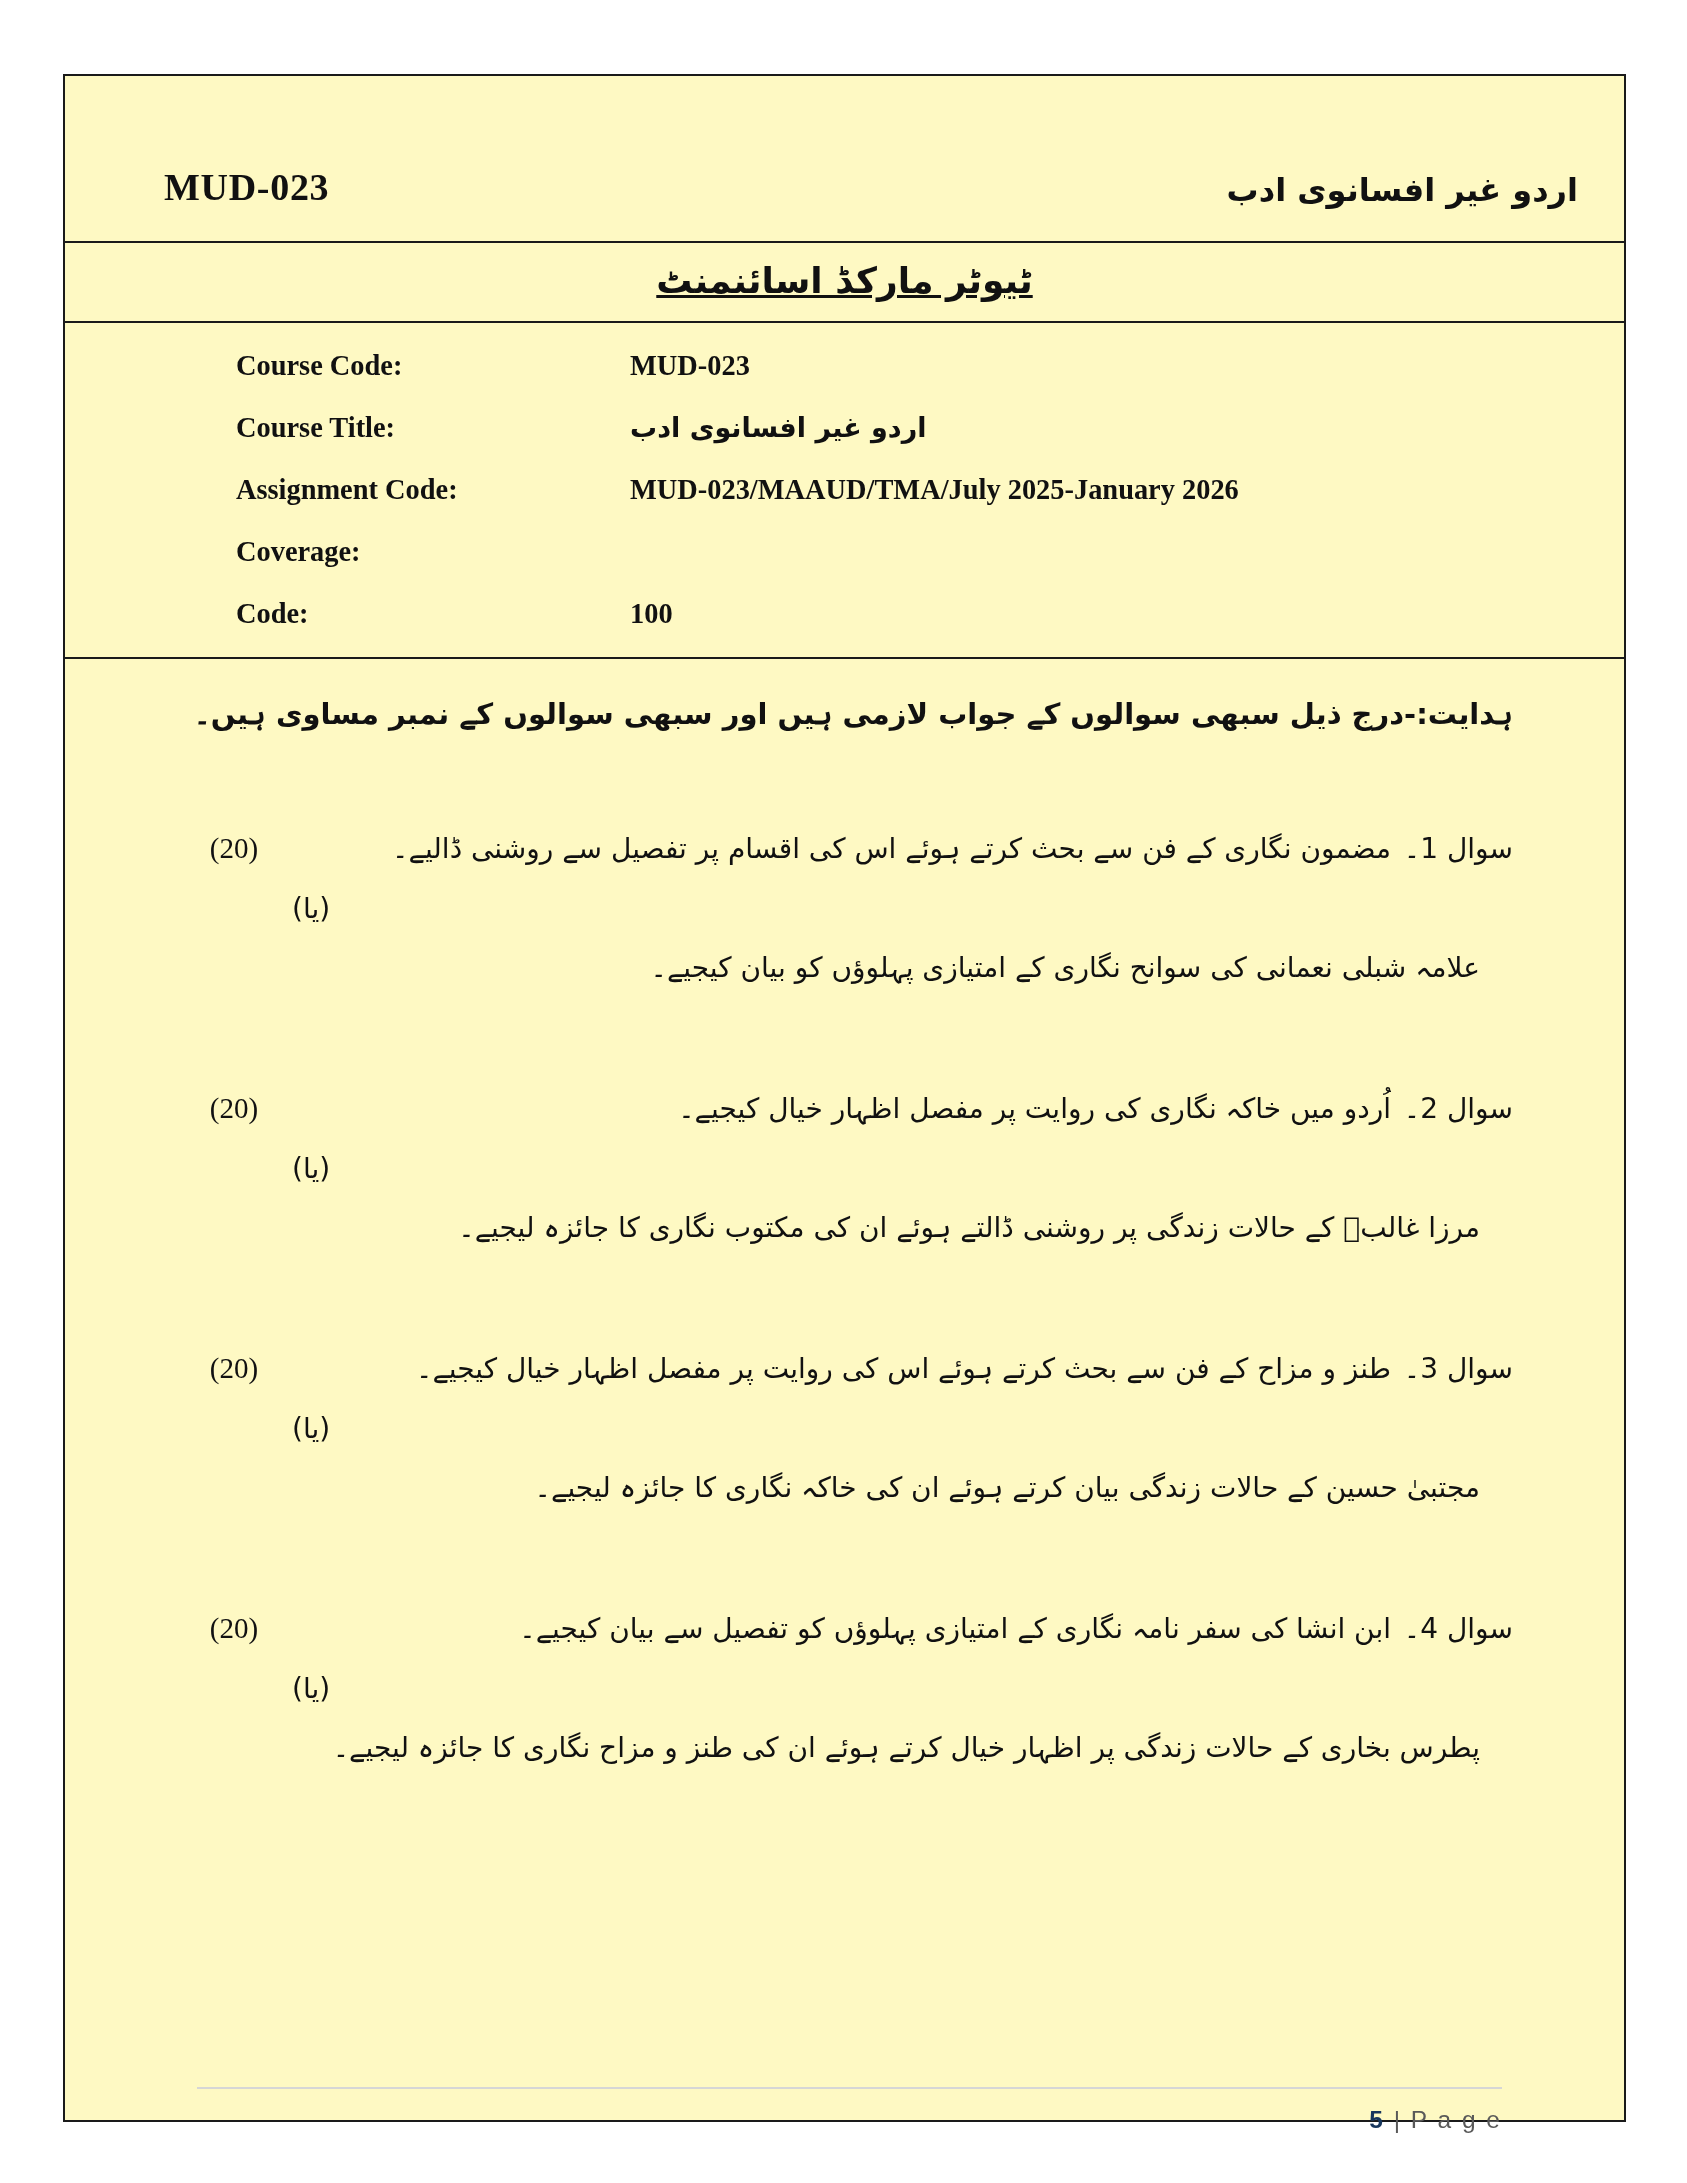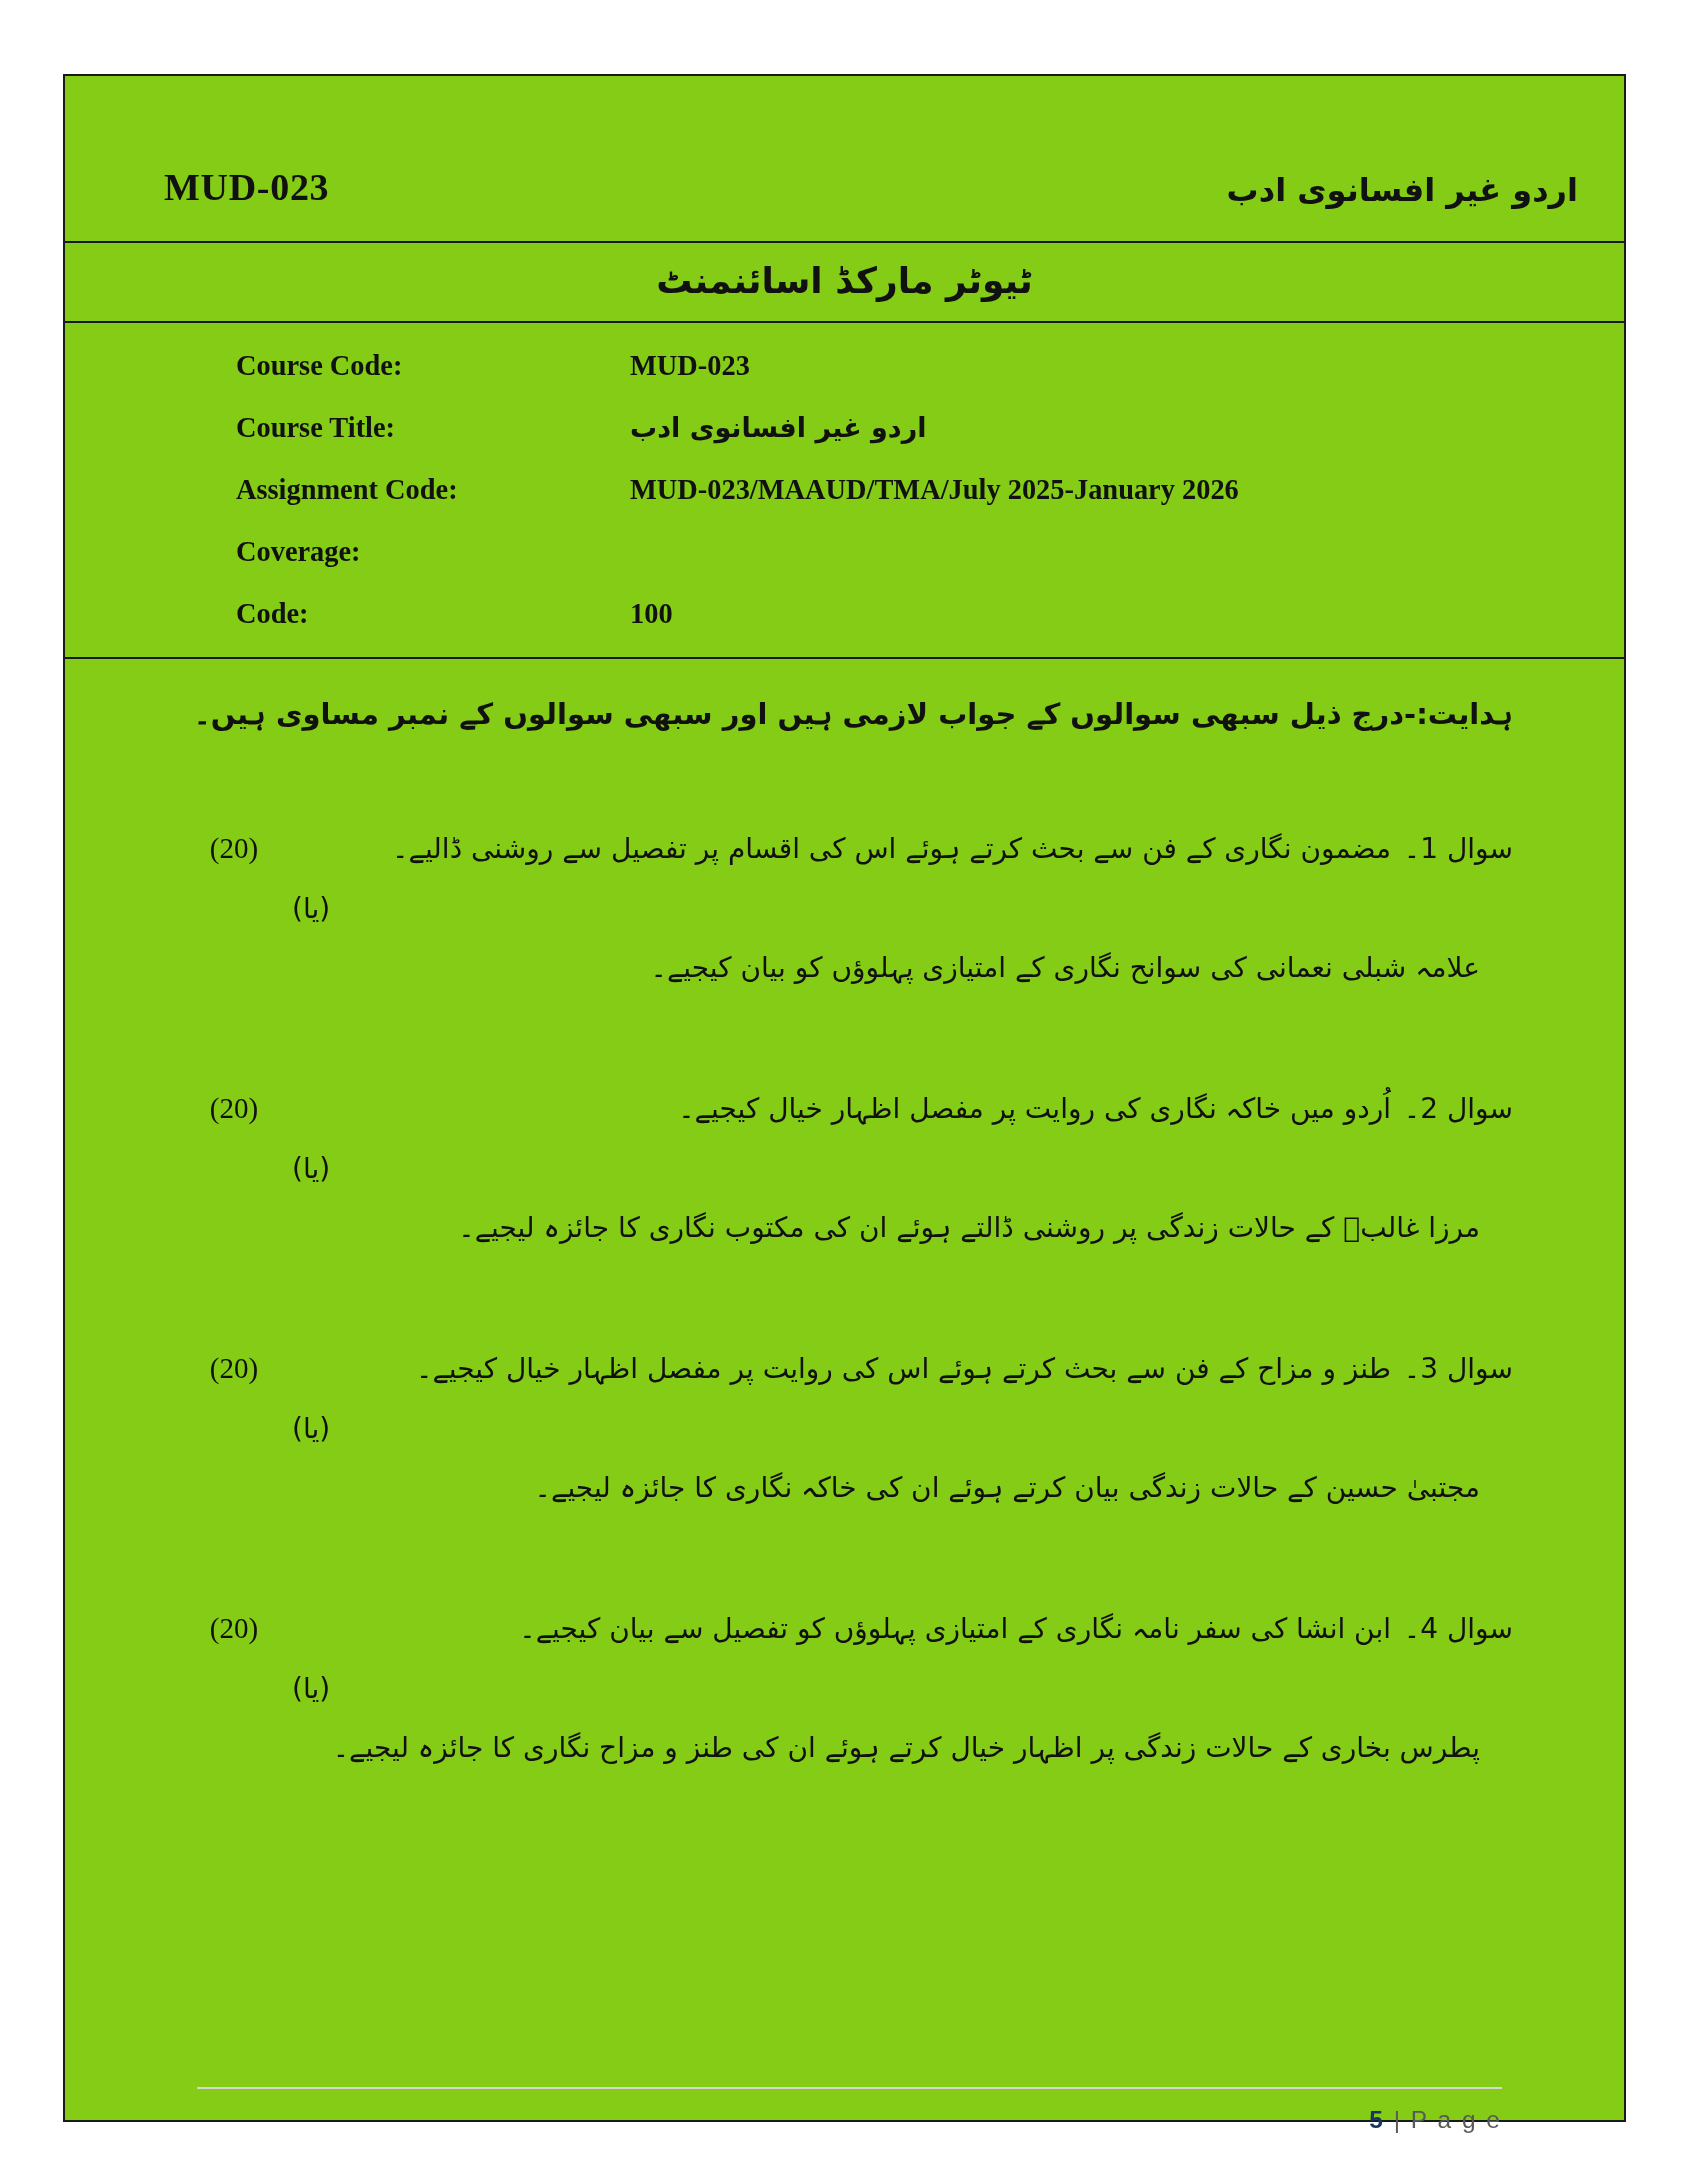--- a/index.html
+++ b/index.html
@@ -17,21 +17,21 @@
     overflow: hidden;
   }
   .border-box {
     position: absolute;
     left: 63px;
     top: 74px;
     width: 1563px;
     height: 2048px;
     border: 2.6px solid #1a1a1a;
     box-sizing: border-box;
-    background: #84cc16;
+    background: #fef9c3;
   }
   .urdu {
     font-family: "DejaVu Sans", sans-serif;
     direction: rtl;
     unicode-bidi: isolate;
   }
 
   
   .doc-header {
     display: flex;
@@ -48,20 +48,21 @@
   .doc-header .header-title-urdu {
     font-size: 32px;
     font-weight: 700;
   }
 
   
   .banner {
     text-align: center;
     padding: 17px 0 20px 0;
     border-bottom: 2.6px solid #1a1a1a;
+    text-decoration: underline;
   }
   .banner .banner-title {
     font-size: 36px;
     font-weight: 700;
   }
 
   
   .details {
     padding: 12px 0 12px 171px;
     border-bottom: 2.6px solid #1a1a1a;

